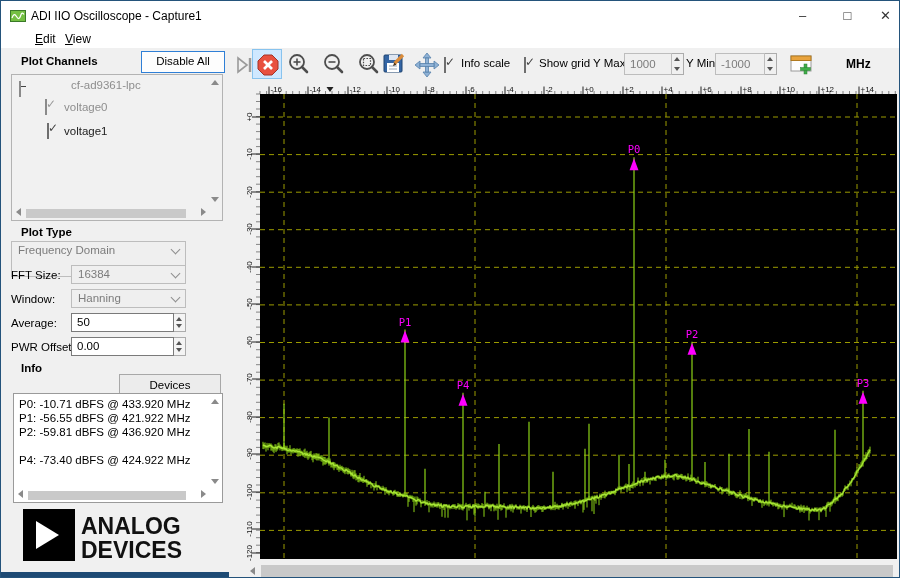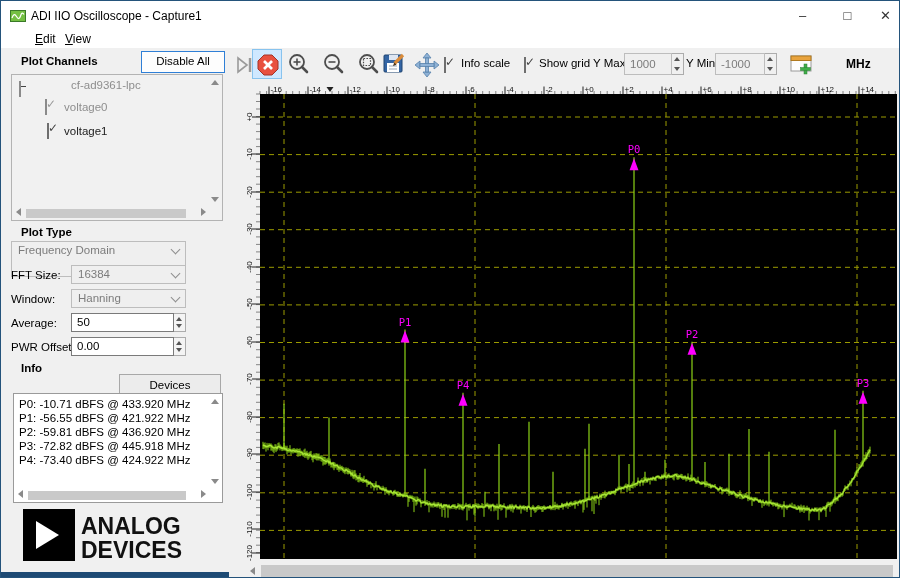--- a/index.html
+++ b/index.html
@@ -149,21 +149,20 @@
 
     <span class="abs bold-label" style="left:4px;top:314px;">Info</span>
 
     <div class="abs tab active" style="left:13px;top:342px;width:105px;height:37px;margin-top:8px;">Markers</div>
     <div class="abs tab inactive" style="left:118px;top:326px;width:102px;height:20px;">Devices</div>
 
     <div class="abs white-box" style="left:12px;top:345px;width:208px;height:108px;">
       <div class="abs mrow" style="top:4px;">P0: -10.71 dBFS @ 433.920 MHz</div>
       <div class="abs mrow" style="top:18px;">P1: -56.55 dBFS @ 421.922 MHz</div>
       <div class="abs mrow" style="top:32px;">P2: -59.81 dBFS @ 436.920 MHz</div>
-      <div class="abs mrow" style="top:46px;">P3: -72.82 dBFS @ 445.918 MHz</div>
       <div class="abs mrow" style="top:60px;">P4: -73.40 dBFS @ 424.922 MHz</div>
       <div class="abs arr up" style="right:3px;top:5px;"></div>
       <div class="abs arr dn" style="right:3px;bottom:18px;"></div>
       <div class="abs arr lf" style="left:4px;bottom:4px;"></div>
       <div class="abs arr rt" style="right:16px;bottom:4px;"></div>
       <div class="abs thumb" style="left:14px;bottom:2px;width:158px;height:9px;"></div>
     </div>
 
     <div class="abs" id="logo-square">
       <div class="abs" id="logo-tri"></div>

